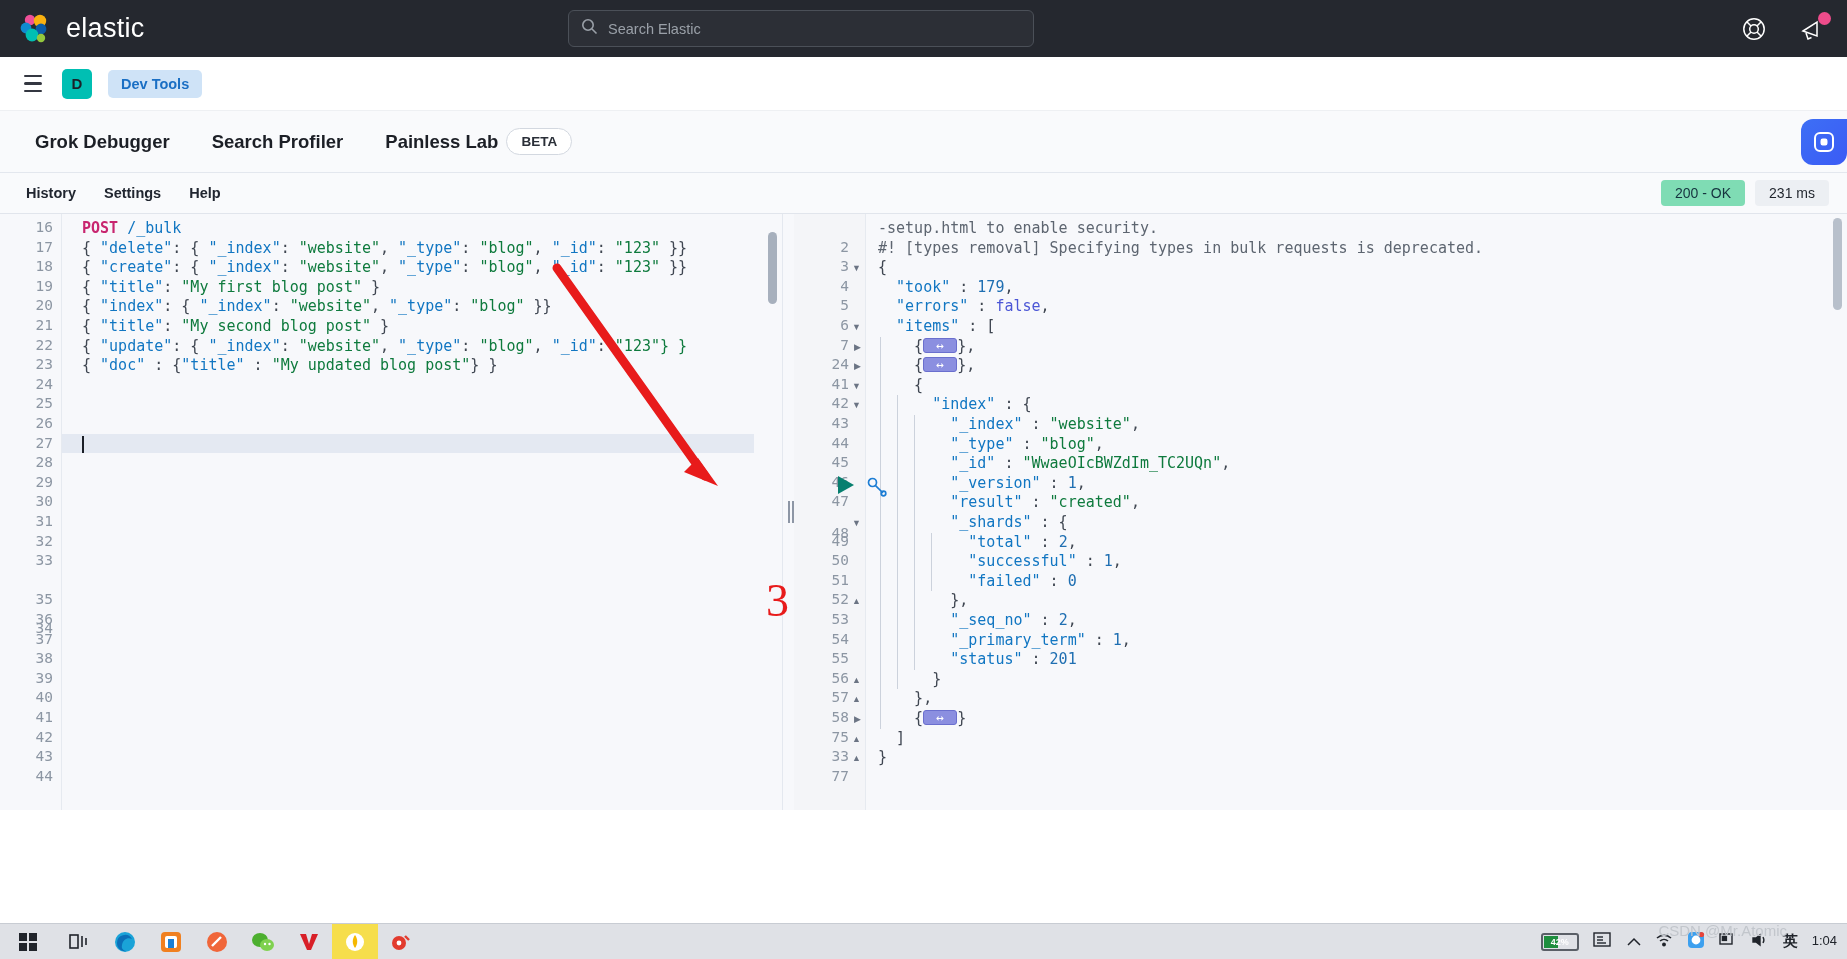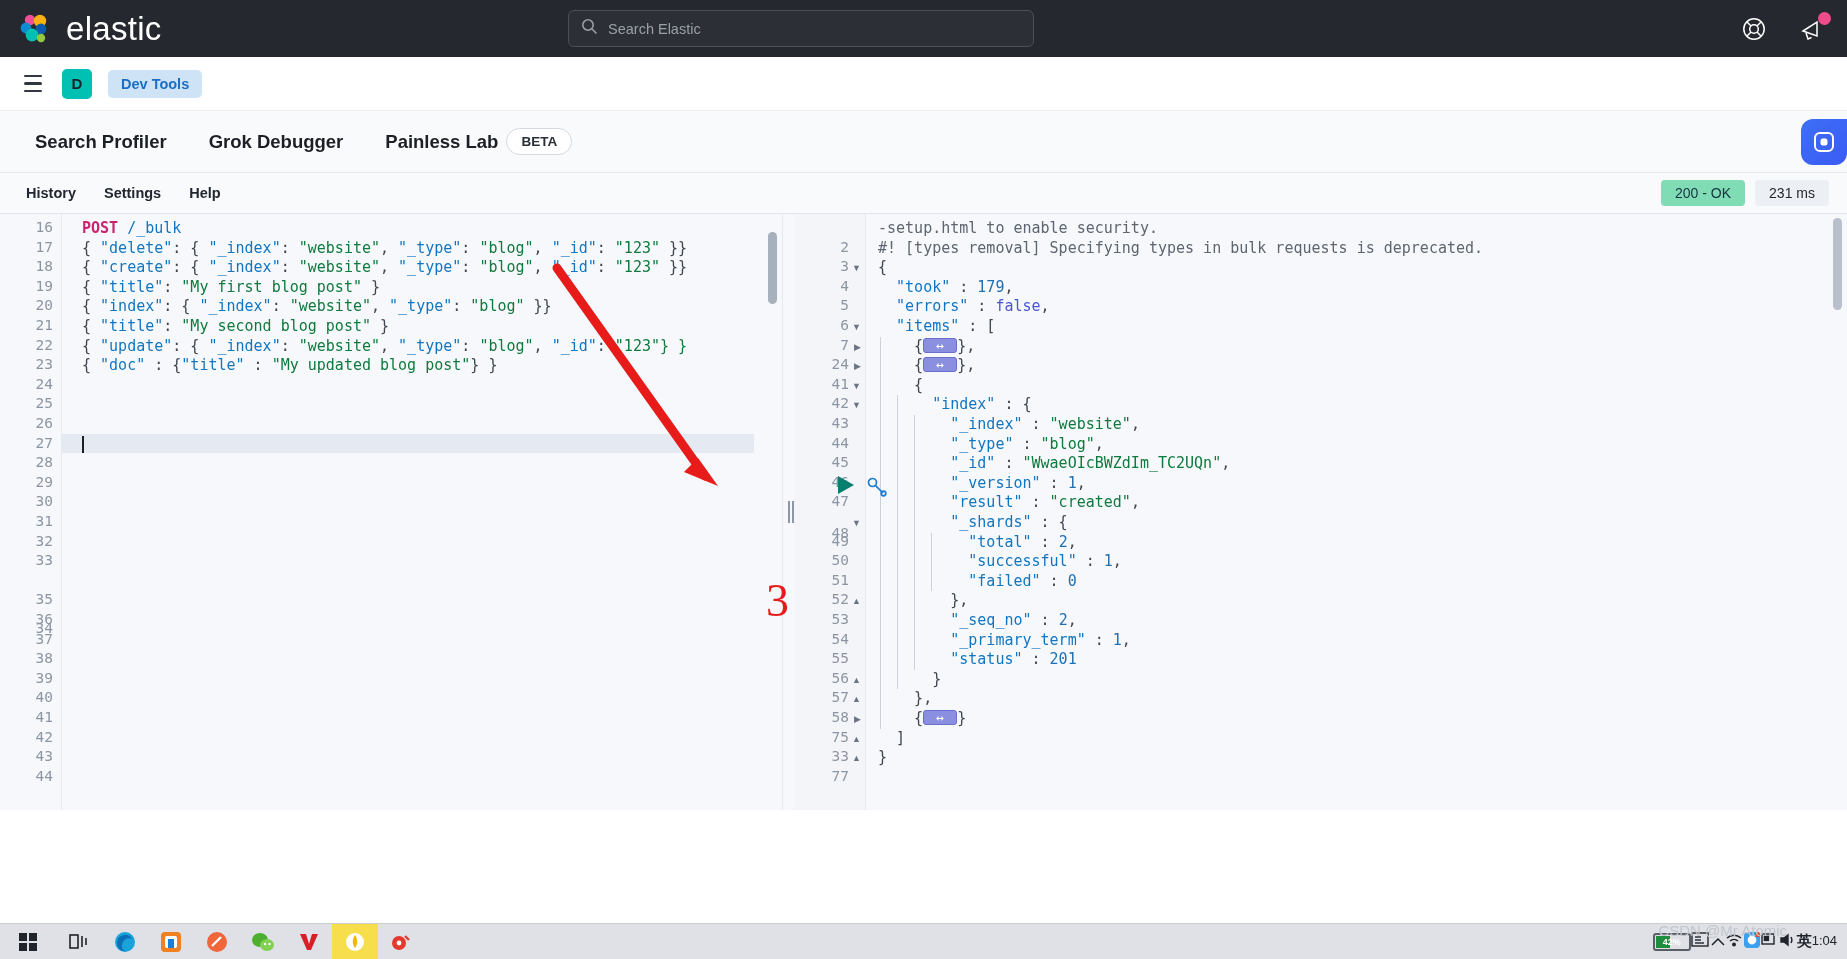--- a/index.html
+++ b/index.html
@@ -10,21 +10,21 @@
     -webkit-font-smoothing: antialiased;
   }
 
   
   .topbar{
     height:57px; background:#25282f; display:flex; align-items:center;
     position:relative;
   }
   .brand{ display:flex; align-items:center; gap:14px; padding-left:18px; }
   .brand-logo{ width:34px; height:34px; position:relative; }
-  .brand-name{ color:#ffffff; font-size:33px; font-weight:400; letter-spacing:.3px;text-align:center; }
+  .brand-name{ color:#ffffff; font-size:27px; font-weight:400; letter-spacing:.3px;text-align:center; }
 
   .globalsearch{
     position:absolute; left:568px; top:10px; width:466px; height:37px;
     background:#2c2f36; border:1px solid #4b5058; border-radius:6px;
     display:flex; align-items:center; padding:0 12px; gap:10px;
   }
   .globalsearch input{
     background:transparent; border:0; outline:none; color:#c9ccd2;
     font-size:14.5px; font-family:"Liberation Sans", sans-serif; width:100%;
   }
@@ -167,21 +167,21 @@
     background:#dfe1e6; display:flex; align-items:center; gap:0;
     border-top:1px solid #c8ccd3;
   }
   .tb-start{ width:56px; display:flex; align-items:center; justify-content:center;}
   .tb-search{
     width:280px; height:30px; background:#ffffff; border:1px solid #c5c9d0;
     display:flex; align-items:center; gap:8px; padding:0 10px; font-size:13px; color:#454a52;
     position:relative;
   }
   .tb-ico{ width:46px; display:flex; align-items:center; justify-content:center; cursor:pointer;}
-  .tb-right{ position:absolute; right:10px; display:flex; align-items:center; }
+  .tb-right{ position:absolute; right:10px; display:flex; align-items:center; gap:14px;}
   .tb-clock{ font-size:13px; color:#20242b; line-height:1.1; text-align:center;}
   .watermark{
     position:absolute; right:60px; bottom:20px; color:#c2c6cc; font-size:15px;
     font-family:"Liberation Sans",sans-serif; z-index:20;
   }
   .battery{
     width:38px;height:18px;border:2px solid #5a5f67;border-radius:3px;position:relative;
     display:flex;align-items:center;
   }
   .battery .fill{ height:12px; background:#1e8e3e; margin-left:1px;}
@@ -241,24 +241,24 @@
     <span></span>
       <span></span>
       <span></span>
   </div>
   <div class="avatar">D</div>
   <div class="crumb">Dev Tools</div>
 </div>
 
 <div class="tabsbar">
   <div class="tab">
-      <span>Search Profiler</span>
+      <span>Grok Debugger</span>
     </div>
   <div class="tab">
-      <span>Grok Debugger</span>
+      <span>Search Profiler</span>
     </div>
   <div class="tab">
     <span>Painless Lab</span>
     <span class="beta">BETA</span>
   </div>
   <div class="chatbubble">
     <svg width="26" height="26" viewBox="0 0 26 26" fill="none" stroke="#ffffff" stroke-width="2">
       <rect x="4" y="4" width="18" height="18" rx="5"></rect>
         <rect x="10.5" y="10.5" width="5" height="5" rx="1.2" fill="#ffffff"></rect>
     </svg>

